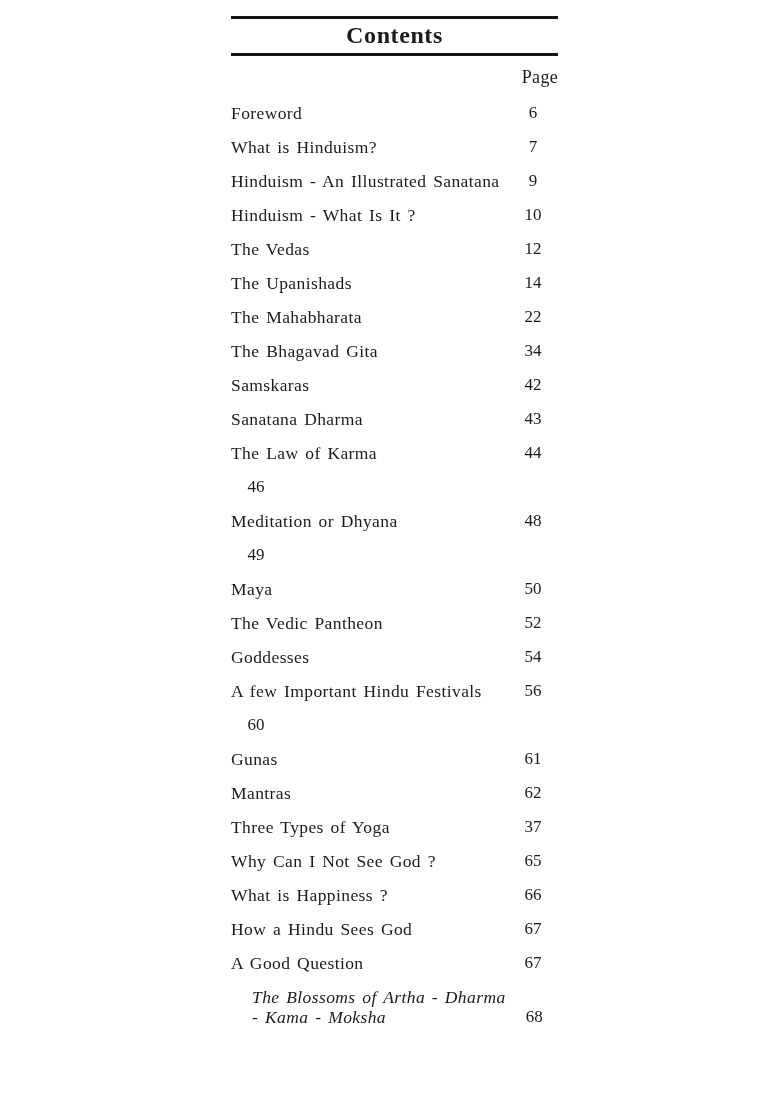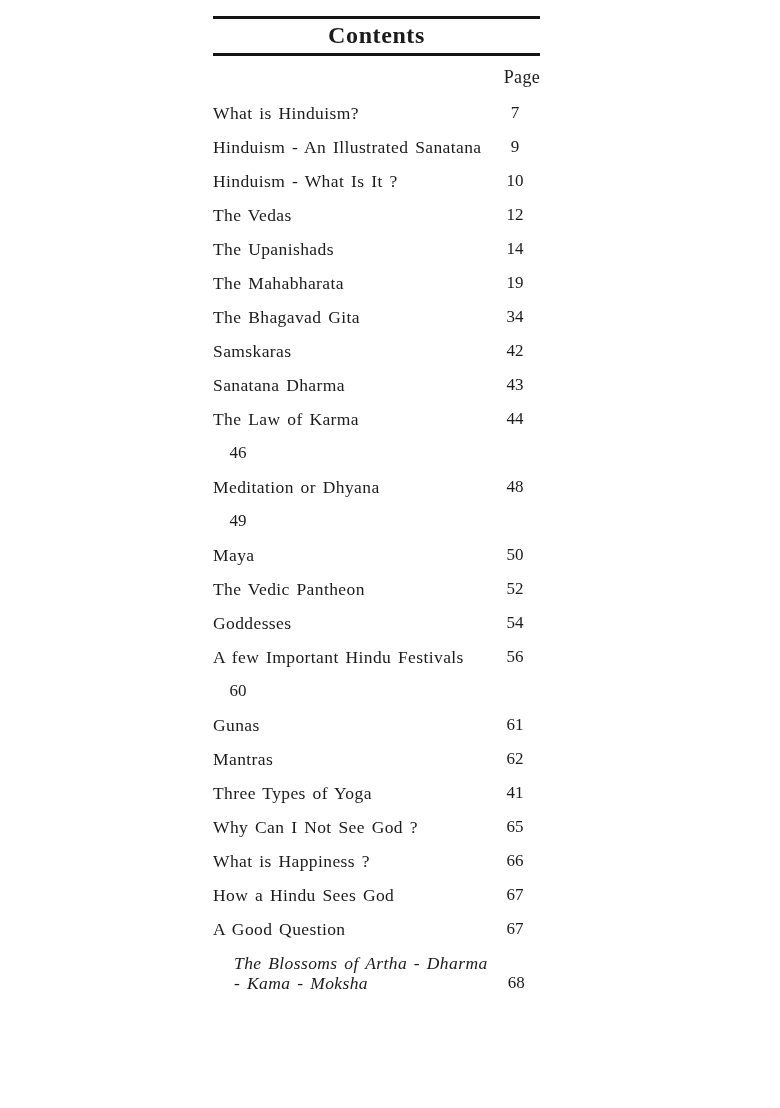--- a/index.html
+++ b/index.html
@@ -10,21 +10,21 @@
   body {
     width: 780px;
     height: 1108px;
     position: relative;
     font-family: "Liberation Serif", serif;
     color: #1b1b1b;
     overflow: hidden;
   }
   .toc-container {
     position: absolute;
-    left: 213px;
+    left: 231px;
     top: 16px;
     width: 327px;
   }
   .rule {
     background: #141414;
     width: 100%;
   }
   .rule-top { height: 3px; }
   .rule-bottom { height: 3px; }
   .toc-title {
@@ -72,20 +72,24 @@
 </style>
 </head>
 <body>
 
 <div class="toc-container">
   <div class="rule rule-top"></div>
   <h1 class="toc-title">Contents</h1>
   <div class="rule rule-bottom"></div>
   <div class="page-col-header">Page</div>
   <div class="entries">
+  <div class="row">
+    <div class="entry-title">Foreword</div>
+    <div class="entry-page">6</div>
+  </div>
 
   <div class="row">
     <div class="entry-title">What is Hinduism?</div>
     <div class="entry-page">7</div>
   </div>
 
 
   <div class="row">
     <div class="entry-title">Hinduism - An Illustrated Sanatana</div>
     <div class="entry-page">9</div>
@@ -101,21 +105,21 @@
     <div class="entry-page">12</div>
   </div>
 
   <div class="row">
     <div class="entry-title">The Upanishads</div>
     <div class="entry-page">14</div>
   </div>
 
   <div class="row">
     <div class="entry-title">The Mahabharata</div>
-    <div class="entry-page">19</div>
+    <div class="entry-page">22</div>
   </div>
 
   <div class="row">
     <div class="entry-title">The Bhagavad Gita</div>
     <div class="entry-page">34</div>
   </div>
 
   <div class="row">
     <div class="entry-title">Samskaras</div>
     <div class="entry-page">42</div>
@@ -173,21 +177,21 @@
     <div class="entry-page">61</div>
   </div>
 
   <div class="row">
     <div class="entry-title">Mantras</div>
     <div class="entry-page">62</div>
   </div>
 
   <div class="row">
     <div class="entry-title">Three Types of Yoga</div>
-    <div class="entry-page">41</div>
+    <div class="entry-page">37</div>
   </div>
 
   <div class="row">
     <div class="entry-title">Why Can I Not See God ?</div>
     <div class="entry-page">65</div>
   </div>
 
   <div class="row">
     <div class="entry-title">What is Happiness ?</div>
     <div class="entry-page">66</div>

